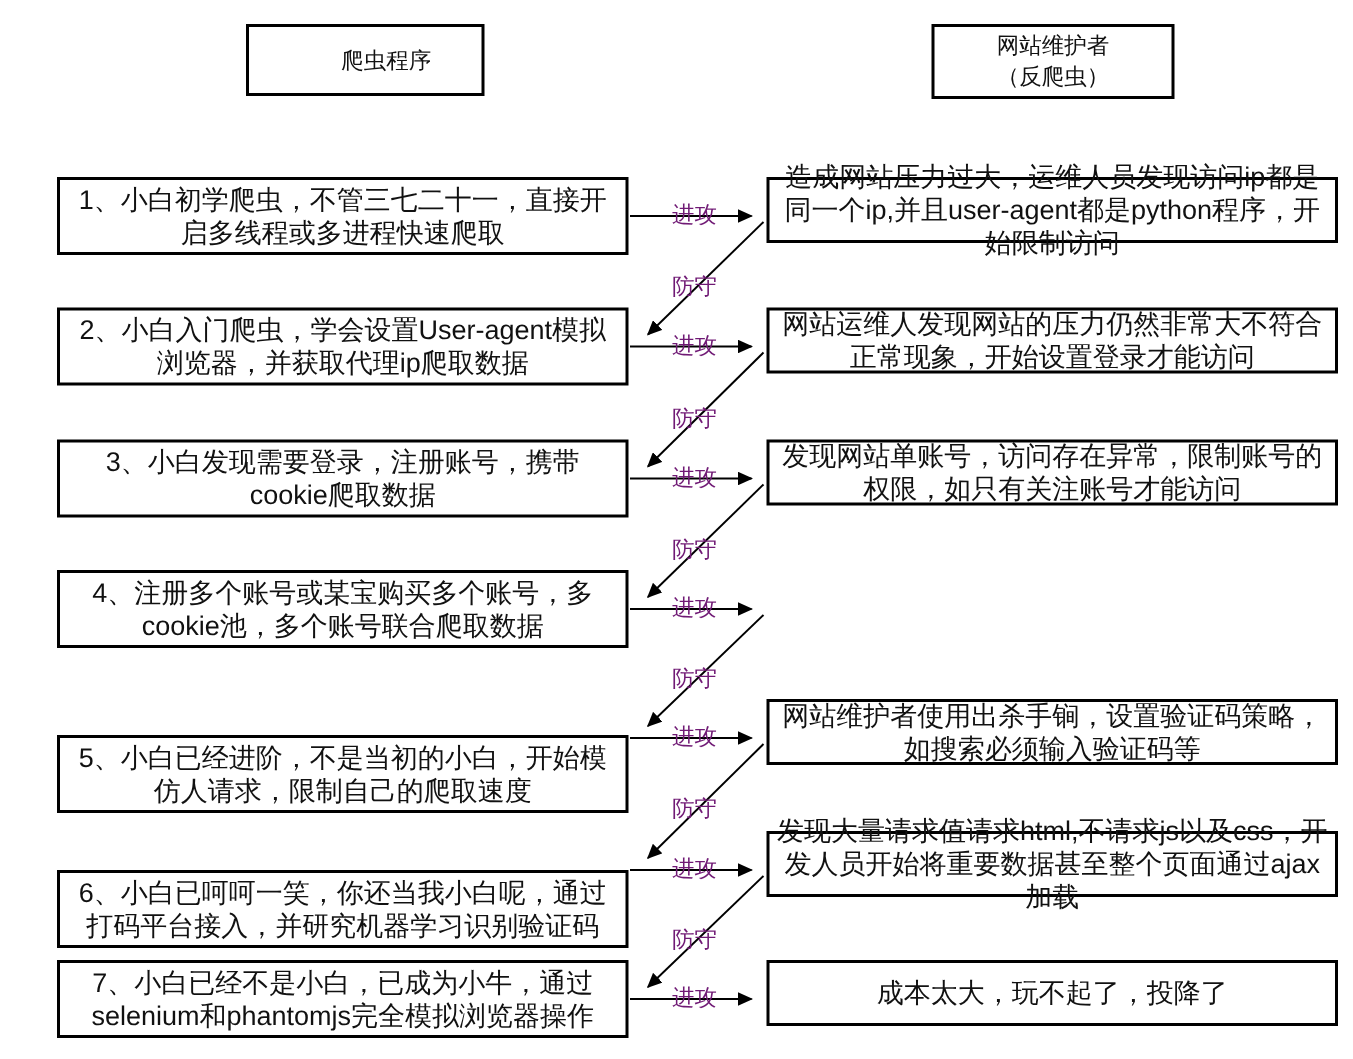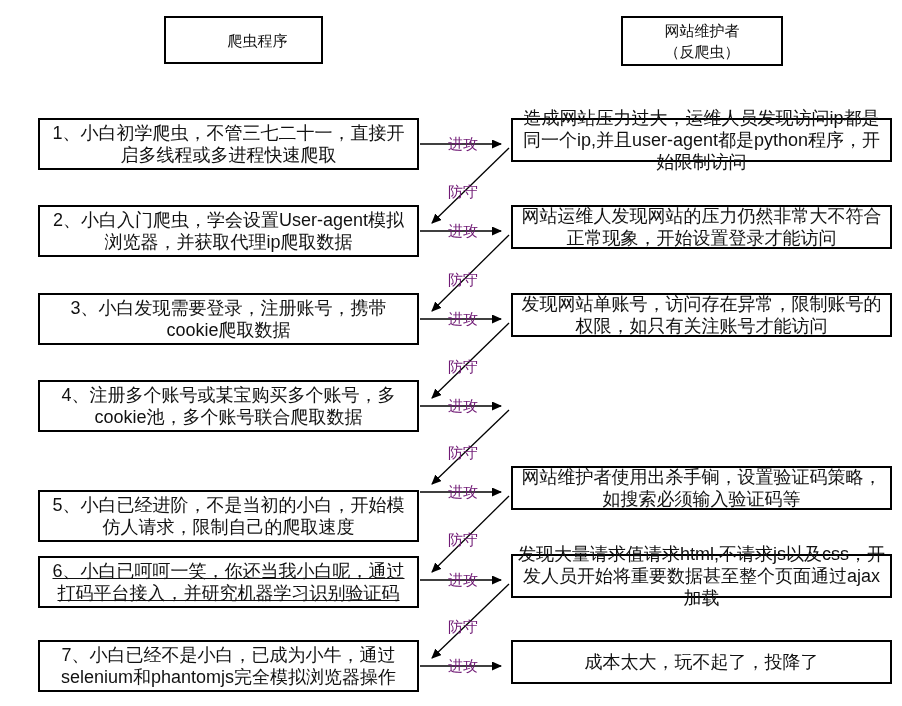--- a/index.html
+++ b/index.html
@@ -96,21 +96,21 @@
     </div>
   <div class="box lbox" style="top:293px;">
       <span>3、小白发现需要登录，注册账号，携带cookie爬取数据</span>
     </div>
   <div class="box lbox" style="top:380px;">
       <span>4、注册多个账号或某宝购买多个账号，多cookie池，多个账号联合爬取数据</span>
     </div>
   <div class="box lbox" style="top:466px;margin-top:24px;">
       <span>5、小白已经进阶，不是当初的小白，开始模仿人请求，限制自己的爬取速度</span>
     </div>
-  <div class="box lbox" style="top:556px;text-decoration:underline;">
+  <div class="box lbox" style="top:580px;">
       <span>6、小白已呵呵一笑，你还当我小白呢，通过打码平台接入，并研究机器学习识别验证码</span>
     </div>
   <div class="box lbox" style="top:640px;">
       <span>7、小白已经不是小白，已成为小牛，通过selenium和phantomjs完全模拟浏览器操作</span>
     </div>
 
   <div class="box rbox" style="top:118px;">
       <span>造成网站压力过大，运维人员发现访问ip都是同一个ip,并且user-agent都是python程序，开始限制访问</span>
     </div>
   <div class="box rbox" style="top:205px;">

